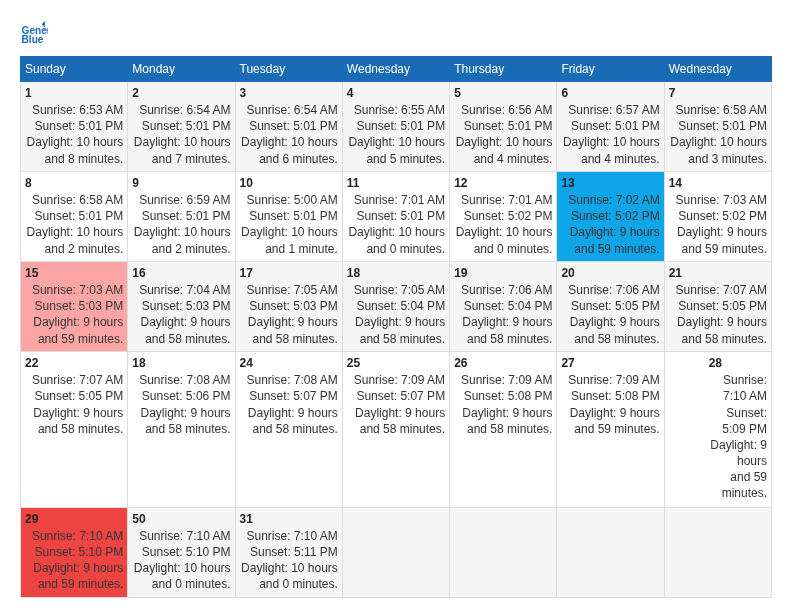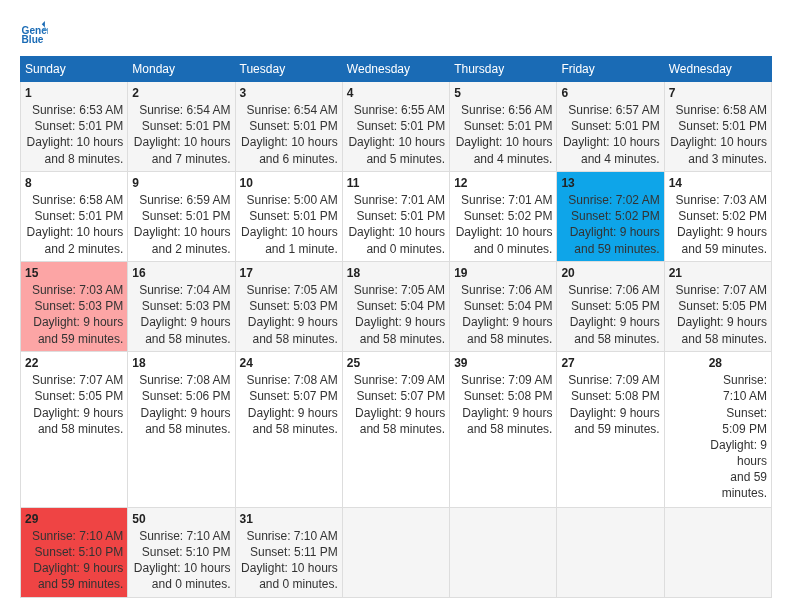--- a/index.html
+++ b/index.html
@@ -314,21 +314,21 @@
 and 58 minutes.</div>
           </td>
           <td style="background-color: rgb(255, 255, 255);">
             <span class="day-number">25</span>
             <div class="day-info" style="white-space: pre-line;">Sunrise: 7:09 AM
 Sunset: 5:07 PM
 Daylight: 9 hours
 and 58 minutes.</div>
           </td>
           <td style="background-color: rgb(255, 255, 255);">
-            <span class="day-number">39</span>
+            <span class="day-number">26</span>
             <div class="day-info" style="white-space: pre-line;">Sunrise: 7:09 AM
 Sunset: 5:08 PM
 Daylight: 9 hours
 and 58 minutes.</div>
           </td>
           <td style="background-color: rgb(255, 255, 255);">
             <span class="day-number">27</span>
             <div class="day-info" style="white-space: pre-line;">Sunrise: 7:09 AM
 Sunset: 5:08 PM
 Daylight: 9 hours

